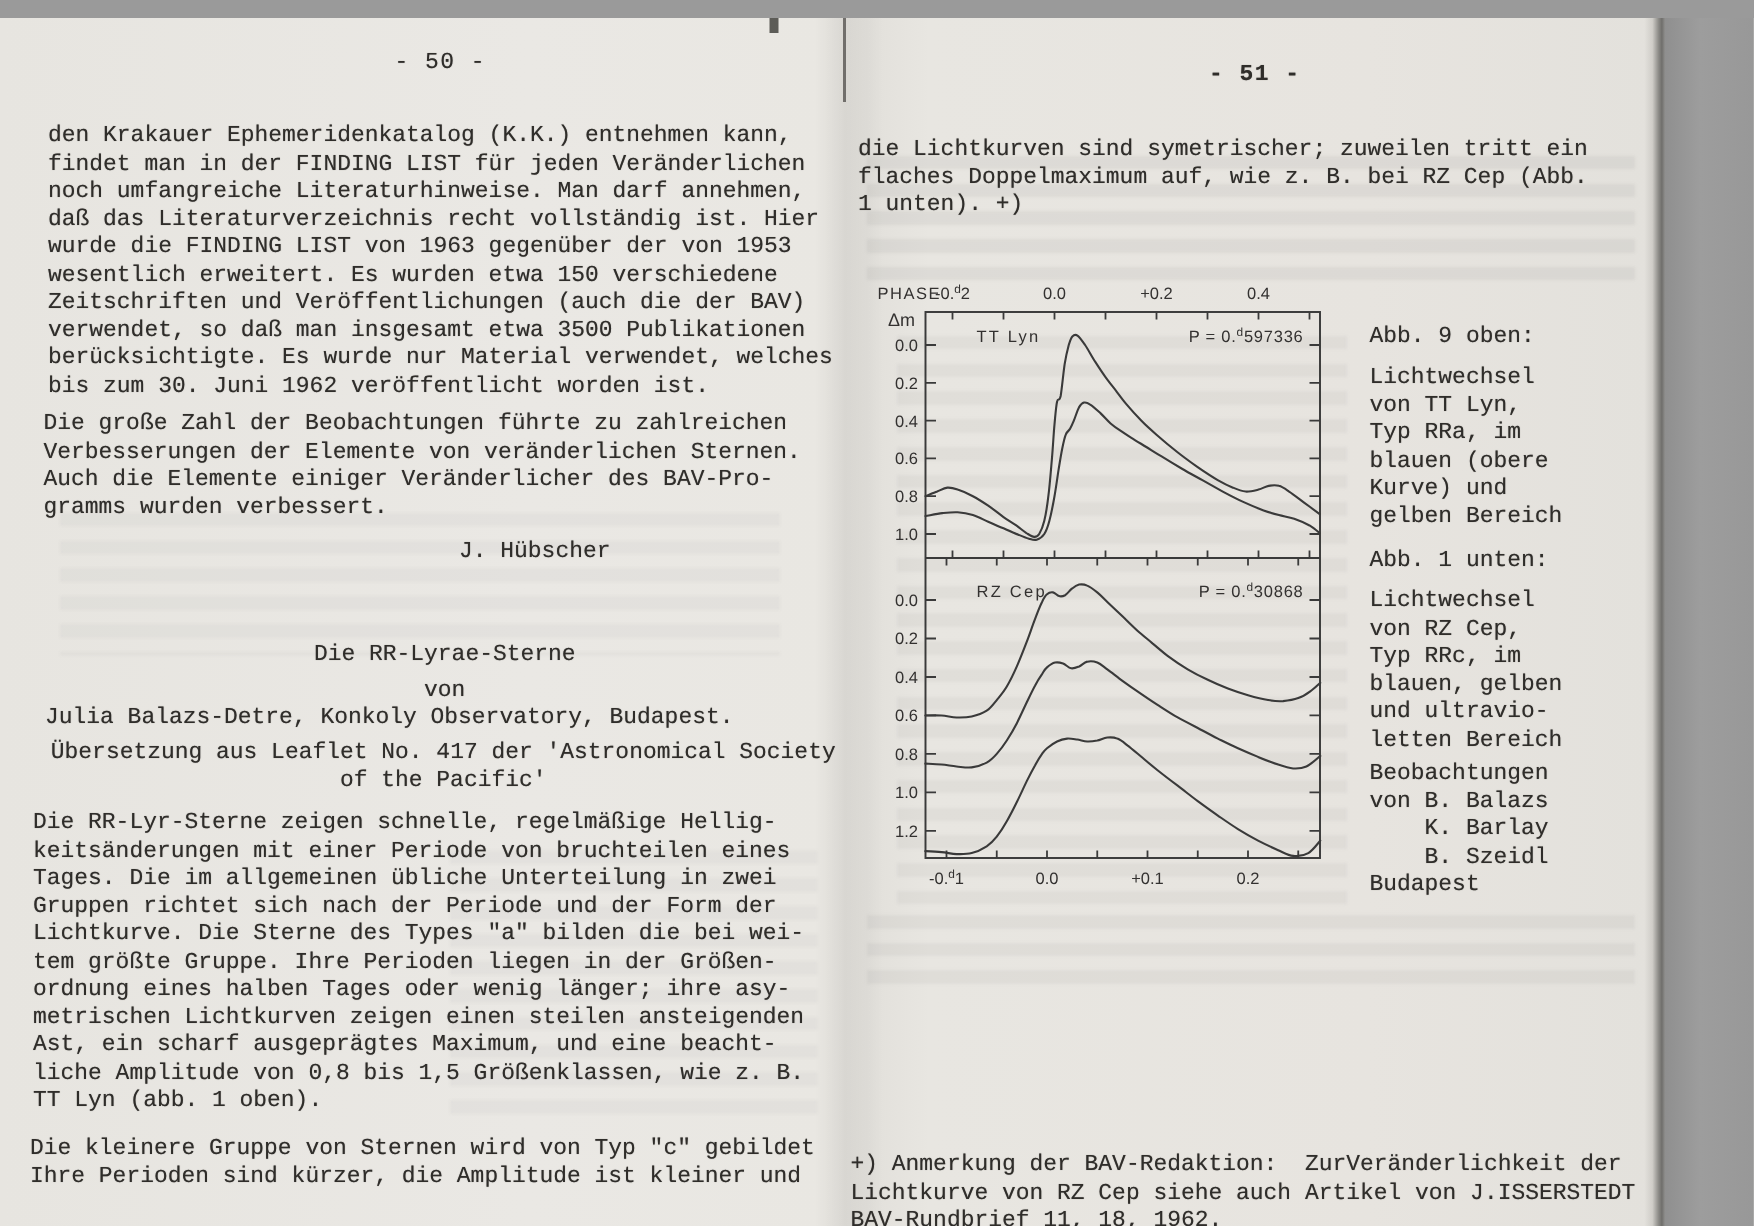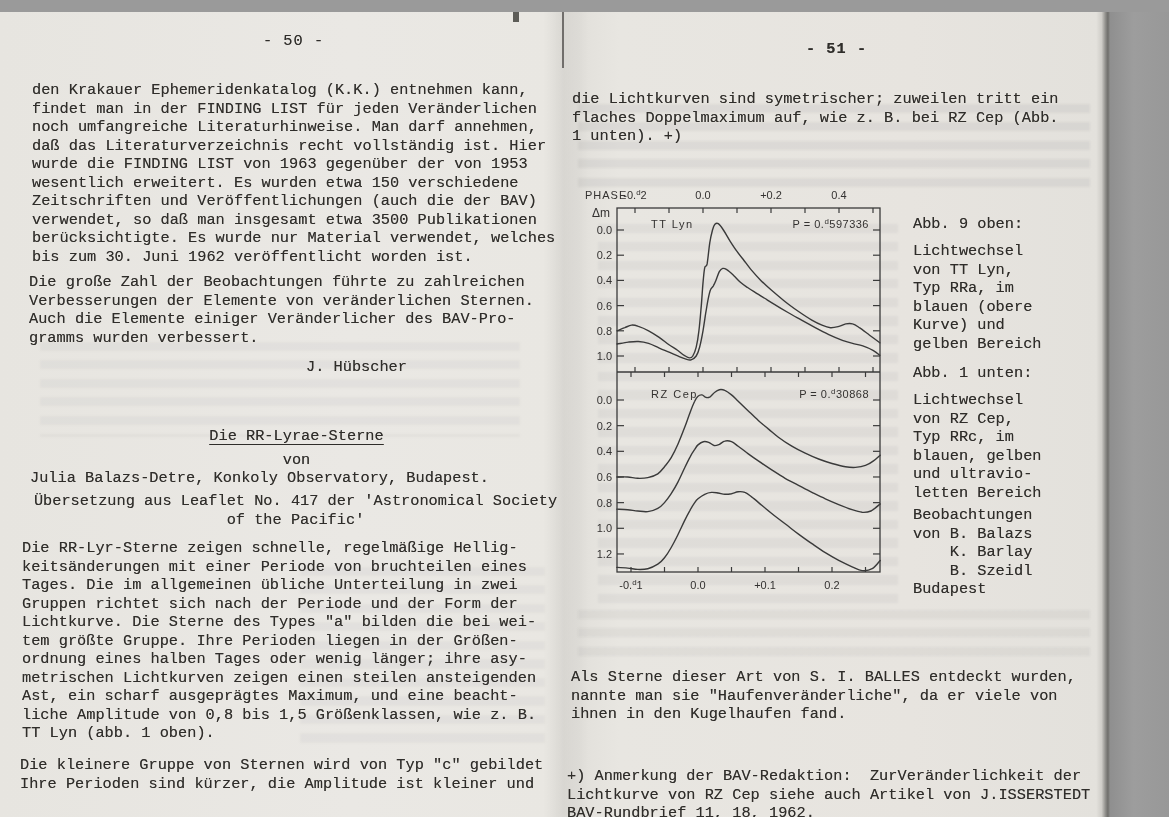--- a/index.html
+++ b/index.html
@@ -3,21 +3,21 @@
 <meta charset="utf-8">
 <style>
   html,body{margin:0;padding:0;background:#9a9a9a;}
   #scan{position:relative;width:1169px;height:817px;overflow:hidden;
         background:linear-gradient(90deg,#e7e5e0 0%,#eae8e4 30%,#e9e7e2 47%,#e2e0db 49.5%,#e8e6e1 53%,#e7e4df 78%,#e3e1dc 94%);
         font-family:"Liberation Mono","DejaVu Sans Mono",monospace;color:#2f2d2a;margin-top:12px;}
   .txt{position:absolute;white-space:pre;font-size:15.3px;line-height:18.5px;
        text-shadow:0 0 .6px rgba(47,45,42,.55);}
   .center{text-align:center;}
   .pageno{letter-spacing:1px;}
-  #article-title{text-decoration:underline;text-underline-offset:4px;text-decoration-thickness:1.4px;text-align:center;}
+  #article-title{text-underline-offset:4px;text-decoration-thickness:1.4px;text-align:center;}
   .bleed{position:absolute;filter:blur(1.2px);pointer-events:none;}
   #page-edge{position:absolute;top:0;left:1096px;width:14px;height:811px;
      background:linear-gradient(90deg,#e4e2dd 0%,#cfcdc8 40%,#8b8a86 70%,#6f6e6b 85%,#8f8f8d 100%);}
   #edge-bg{position:absolute;top:0;left:1110px;width:59px;height:817px;
      background:linear-gradient(90deg,#8f8f8f,#9d9d9d 40%,#989898);}
   #bottom-band{position:absolute;left:0;top:806px;width:1169px;height:11px;
      background:linear-gradient(180deg,#55534f,#1d1c1a 45%,#151412);}
   #fold-shade{position:absolute;left:543px;top:0;width:46px;height:817px;
      background:linear-gradient(90deg,rgba(0,0,0,0) 0%,rgba(0,0,0,.06) 45%,rgba(0,0,0,0) 100%);}
   #fold-line{position:absolute;left:562px;top:0;width:2px;height:56px;background:#4d4b48;opacity:.75;}
@@ -187,23 +187,20 @@
 Typ RRc, im
 blauen, gelben
 und ultravio-
 letten Bereich</div>
   <div class="txt" style="left:913px;top:494px;">Beobachtungen
 von B. Balazs
     K. Barlay
     B. Szeidl
 Budapest</div>
 
-  <div class="txt" style="left:571px;top:656px;">Als Sterne dieser Art von S. I. BALLES entdeckt wurden,
-nannte man sie "Haufenveränderliche", da er viele von
-ihnen in den Kugelhaufen fand.</div>
   <div class="txt" style="left:567px;top:755px;">+) Anmerkung der BAV-Redaktion:  ZurVeränderlichkeit der
 Lichtkurve von RZ Cep siehe auch Artikel von J.ISSERSTEDT
 BAV-Rundbrief 11, 18, 1962.</div>
 
   <div id="page-edge"></div>
   <div id="edge-bg"></div>
   <div id="bottom-band"></div>
 </div>
 
 </body></html>

